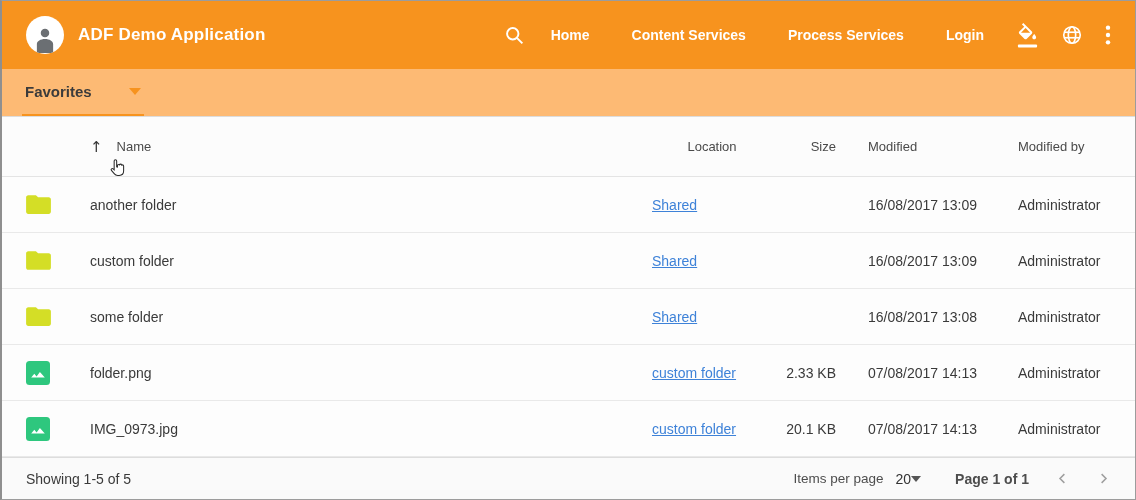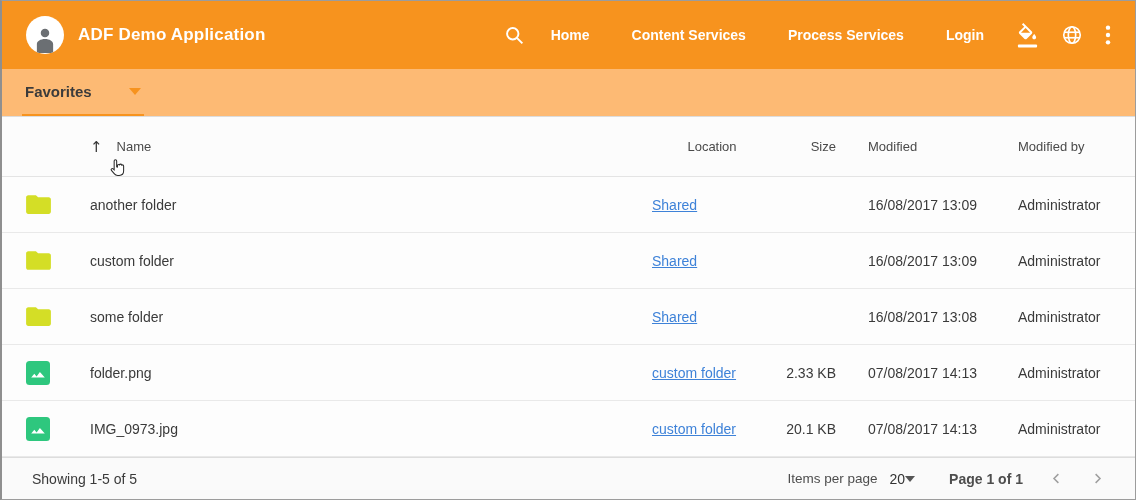--- a/index.html
+++ b/index.html
@@ -71,21 +71,21 @@
   .size-cell { text-align:right; white-space:nowrap; }
   .icon-cell { display:flex; align-items:center; }
   .link { color:var(--link,#3E82D8); text-decoration:underline; cursor:pointer; font-size:14px; }
   .folder-glyph { color:var(--folder_icon,#D4DE26); display:flex; }
   .image-glyph { color:var(--image_icon,#2EC77E); display:flex; }
 
   
   .pagination {
     height:42px; flex:0 0 42px; border-top:1px solid #dddddd;
     background:#fafafa; display:flex; align-items:center;
-    padding:0 30px; font-size:14px; color:#3a3a3a;
+    padding:0 24px; font-size:14px; color:#3a3a3a;
   }
   .foot-right { margin-left:auto; display:flex; align-items:center; color:#4d4d4d; }
   .ipp-label { font-size:13.5px; }
   .page-size { display:flex; align-items:center; margin:0 0 0 12px; cursor:pointer; font-size:14px; color:#333; }
   .caret-down.dark { border-top-color:#555; border-left-width:5px; border-right-width:5px; border-top-width:6px; }
   .page-indicator { margin-left:34px; font-size:14px;font-weight:bold; }
   .chev { margin-left:26px; cursor:pointer; display:flex; align-items:center; }
 </style>
 </head>
 <body>

